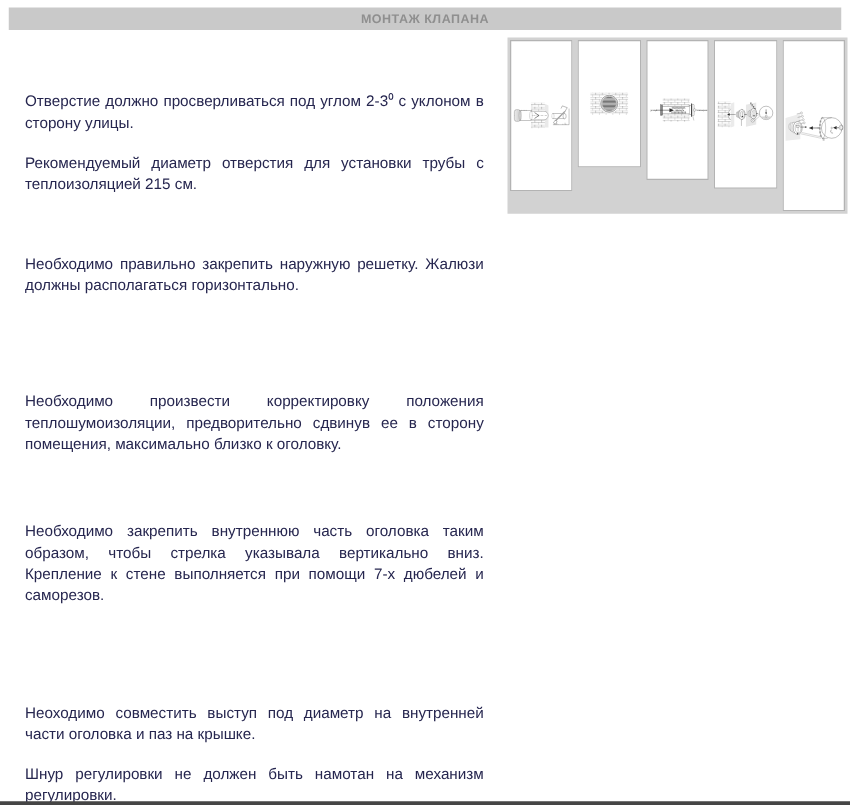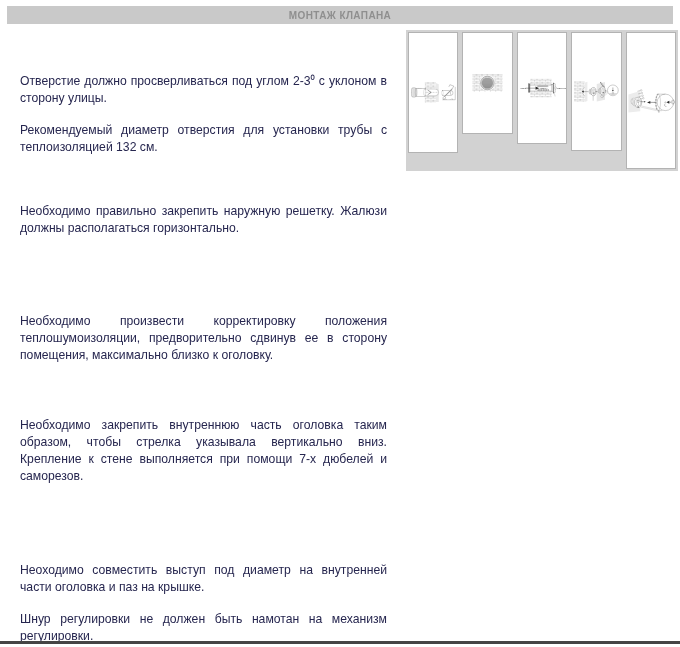--- a/index.html
+++ b/index.html
@@ -44,21 +44,21 @@
         </clipPath>
     </defs>
   </svg>
 
   <div class="header-bar">
     <span class="header-title">МОНТАЖ КЛАПАНА</span>
   </div>
 
   <div id="block1" class="instr">
     <p>Отверстие должно просверливаться под углом 2-3⁰ с уклоном в сторону улицы.</p>
-    <p>Рекомендуемый диаметр отверстия для установки трубы с теплоизоля­цией 132 см.</p>
+    <p>Рекомендуемый диаметр отверстия для установки трубы с теплоизоля­цией 215 см.</p>
   </div>
   <div id="block3" class="instr">
     <p>Необходимо произвести корректировку положения теплошумоизоляции, предворительно сдвинув ее в сторону помещения, максимально близко к оголовку.</p>
   </div>
   <div id="block2" class="instr">
     <p>Необходимо правильно закрепить наружную решетку. Жалюзи должны располагаться горизонтально.</p>
   </div>
   <div id="block4" class="instr">
     <p>Необходимо закрепить внутреннюю часть оголовка таким образом, чтобы стрелка указывала вертикально вниз. Крепление к стене выпол­няется при помощи 7-х дюбелей и саморезов.</p>
   </div>

